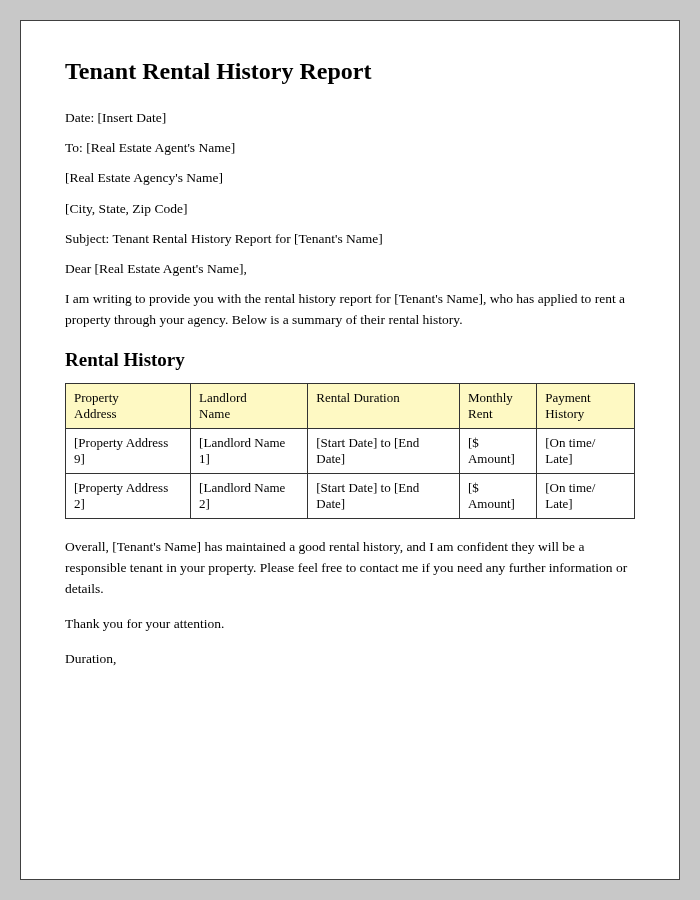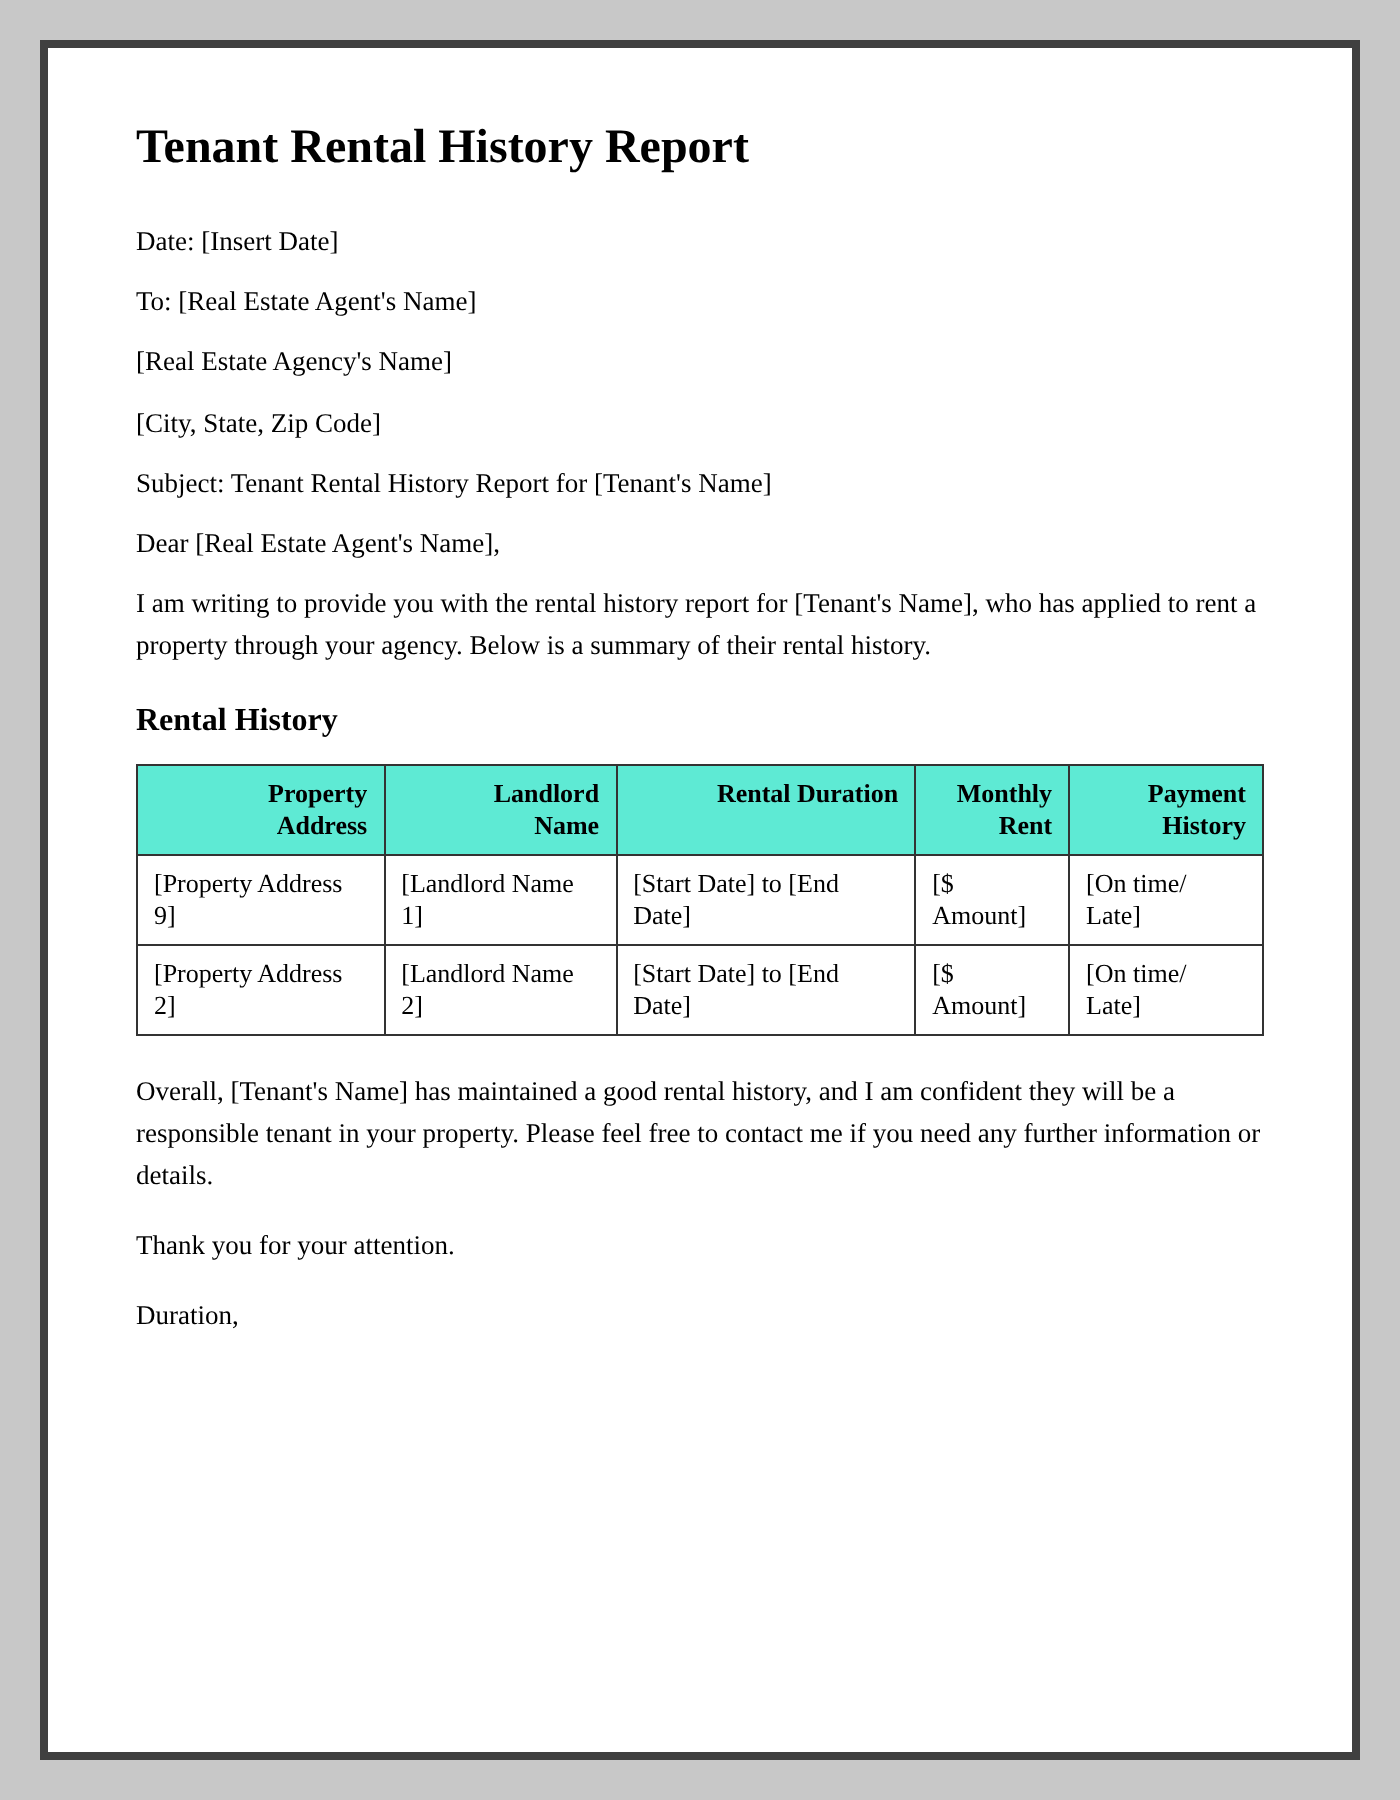--- a/index.html
+++ b/index.html
@@ -13,21 +13,21 @@
       display: flex;
       justify-content: center;
       align-items: flex-start;
       min-height: 900px;
       padding: 20px;
       font-family: Georgia, 'Times New Roman', serif;
     }
 
     .document-container {
       background: #ffffff;
-      border: 4px solid #404040;
+      border: 1px solid #404040;
       width: 660px;
       min-height: 860px;
       padding: 36px 44px 44px 44px;
     }
 
     .doc-title {
       font-size: 24px;
       font-weight: bold;
       font-family: Georgia, serif;
       margin-bottom: 22px;
@@ -35,21 +35,21 @@
     }
 
     .doc-field {
       font-size: 13.5px;
       margin-bottom: 10px;
       line-height: 1.5;
       font-family: Liberation Serif, serif;
     }
 
     .section-title {
-      font-size: 16px;
+      font-size: 19px;
       font-weight: bold;
       font-family: Georgia, serif;
       margin-top: 18px;
       margin-bottom: 12px;
     }
 
     .rental-table {
       width: 100%;
       border-collapse: collapse;
       margin-bottom: 18px;
@@ -59,23 +59,23 @@
 
     .rental-table th,
     .rental-table td {
       border: 1px solid #333333;
       padding: 6px 8px;
       text-align: left;
       vertical-align: top;
     }
 
     .rental-table th {
-      font-weight: bold;
-      text-align: right;
-      background: #5eead4;
+      font-weight: normal;
+      text-align: left;
+      background: #fef9c3;
     }
 
     .rental-table td {
       font-weight: normal;
     }
 
     .paragraph {
       font-size: 13.5px;
       line-height: 1.55;
       margin-bottom: 14px;

